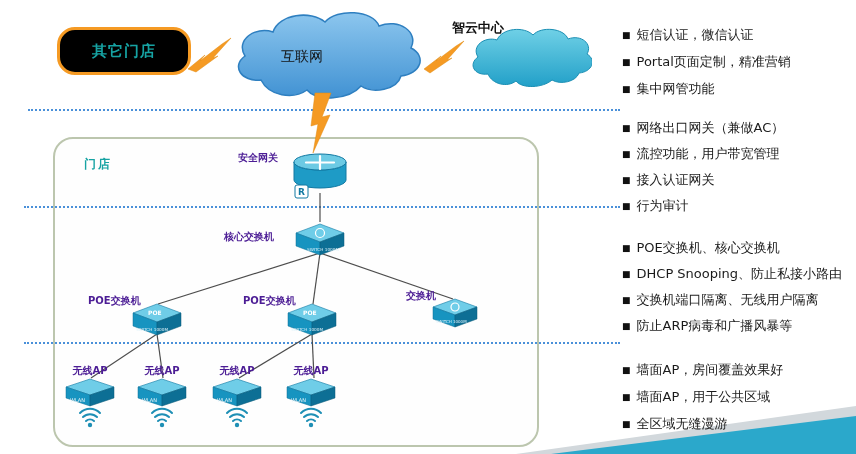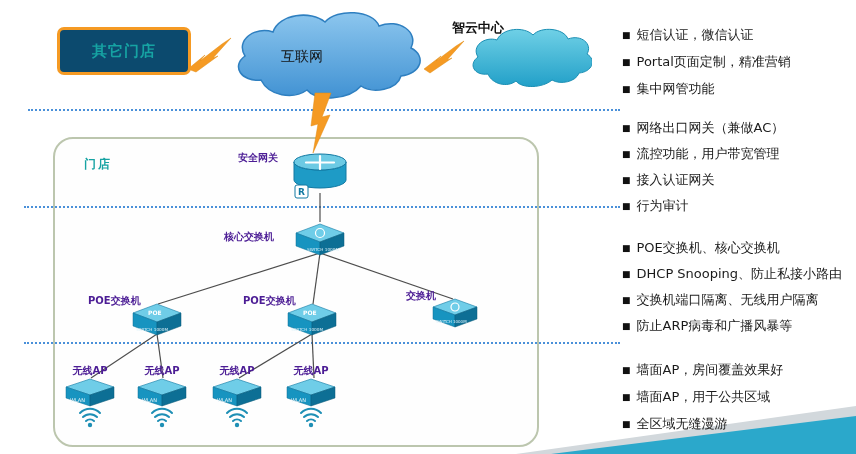--- a/index.html
+++ b/index.html
@@ -8,22 +8,22 @@
     font-family:"DejaVu Sans","Liberation Sans",sans-serif;color:#1a1a1a;
   }
   .abs{position:absolute;}
   
   .decor-gray{right:0;bottom:0;width:340px;height:48px;background:#d2d8dc;
     clip-path:polygon(0 100%,100% 0,100% 100%);z-index:0;}
   .decor-teal{right:0;bottom:0;width:305px;height:38px;background:#2ba8cb;
     clip-path:polygon(0 100%,100% 0,100% 100%);z-index:0;}
   
   .other-store{left:57px;top:27px;width:128px;height:42px;border:3px solid #f59a23;
-    border-radius:7px;display:flex;align-items:center;justify-content:center;
-    z-index:3;background:#0c4a6e;}
+    border-radius:18px;display:flex;align-items:center;justify-content:center;
+    z-index:3;background:#000000;}
   .other-store span{color:#16a3a3;font-weight:bold;font-size:15px;letter-spacing:1px;}
   .store-box{left:53px;top:137px;width:482px;height:306px;border:2px solid #bcc6ae;
     border-radius:20px;z-index:1;background:#fefefe;}
   .store-label{left:84px;top:156px;color:#16a3a3;font-weight:bold;font-size:12px;
     letter-spacing:2px;z-index:4;}
   
   .dotline{height:0;border-top:2px dotted #4a90d9;z-index:2;}
   .d1{left:28px;top:109px;width:592px;}
   .d2{left:24px;top:206px;width:596px;}
   .d3{left:24px;top:342px;width:596px;}

